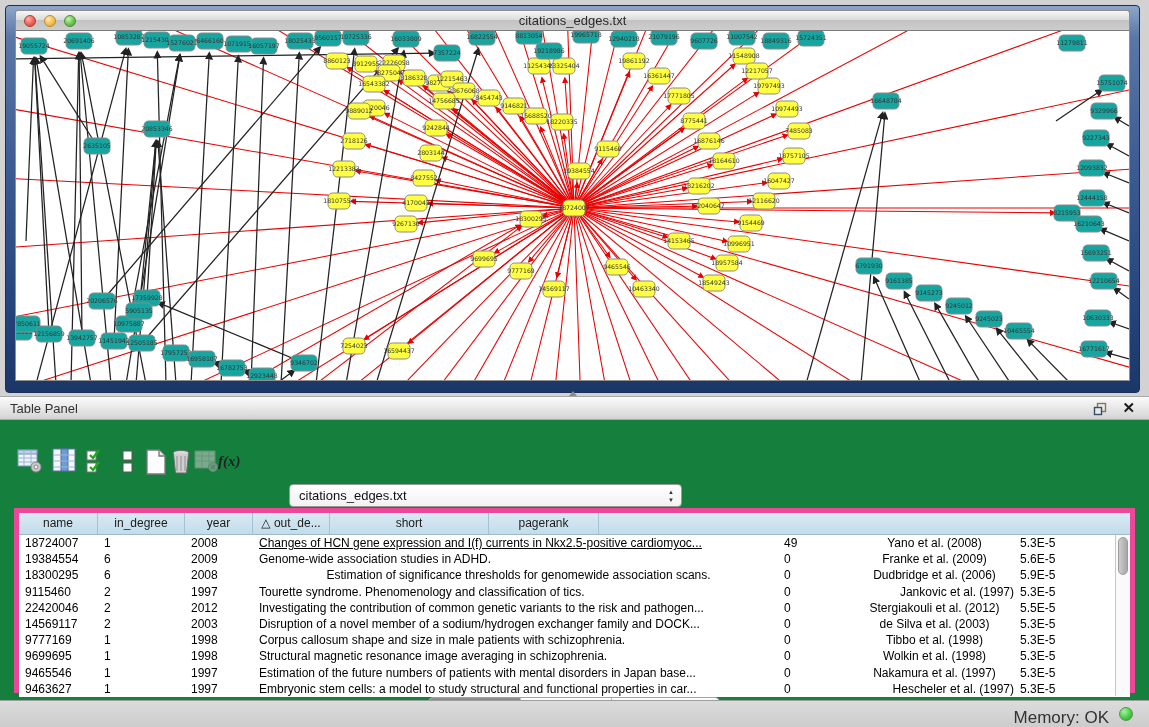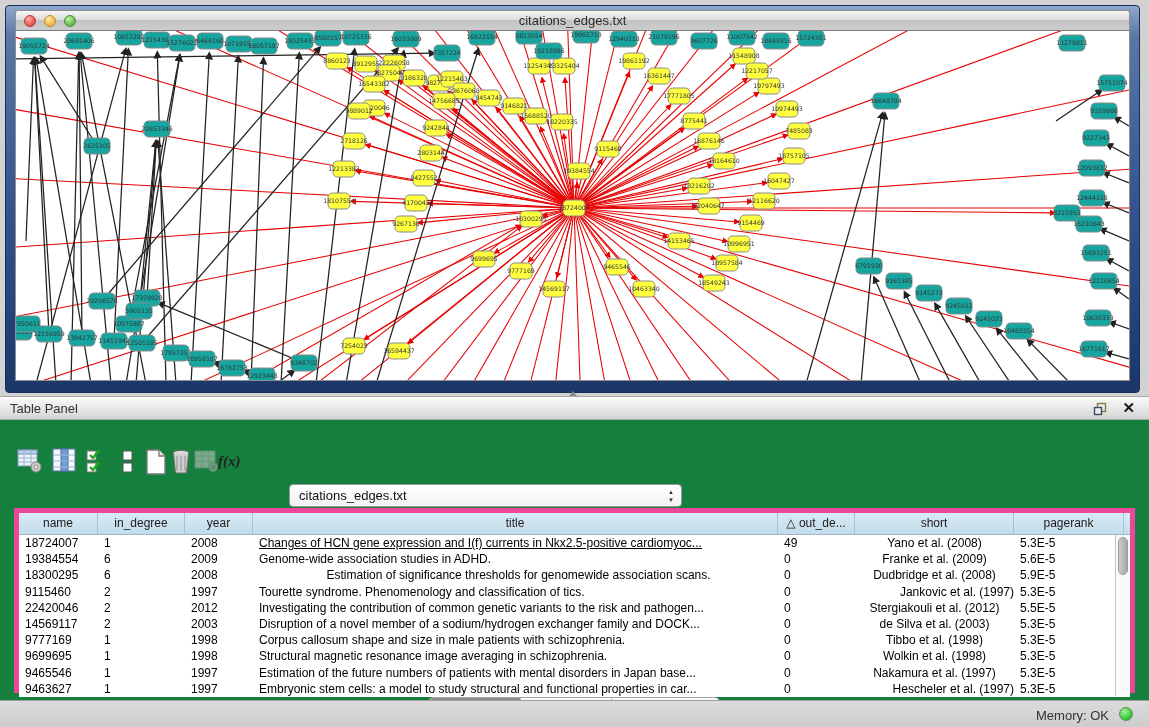--- a/index.html
+++ b/index.html
@@ -64,21 +64,21 @@
     border:1px solid #a3a3a3; border-radius:5px; overflow:hidden;
     background:linear-gradient(180deg,#fdfdfd,#e6e6e6); }
   .tab { font-size:12.5px; line-height:20px; padding:0 14px; color:#222;
     border-right:1px solid #bdbdbd; cursor:pointer; }
   .tab:last-child { border-right:none; }
   .tab.sel { background:linear-gradient(180deg,#8f8f8f,#6e6e6e); color:#efefef; }
 
   
   .statusbar { position:absolute; left:0; top:700px; width:1149px; height:27px;
     background:linear-gradient(180deg,#dcdcdc,#cccccc); border-top:1px solid #9e9e9e; }
-  .mem-label { position:absolute; right:40px; top:7px; font-size:13px; color:#333; }
+  .mem-label { position:absolute; right:40px; top:7px; font-size:17px; color:#333; }
   .mem-dot { position:absolute; right:16px; top:6px; width:14px; height:14px; border-radius:50%;
     background:radial-gradient(circle at 35% 30%,#a9f0a0,#3ecb3e 60%,#2aa32a); border:1px solid #5d8f5d; }
 
   .splitter { position:absolute; left:566px; top:391px; width:12px; height:5px; }
   .splitter:before { content:""; position:absolute; left:3px; top:0;
     border-left:4px solid transparent; border-right:4px solid transparent; border-bottom:5px solid #8a8a8a; }
 </style>
 </head>
 <body>
 
@@ -805,21 +805,20 @@
     <div class="combo">
       <span>citations_edges.txt</span>
       <span class="combo-arrows">▲<br>▼</span>
     </div>
 
     <div class="table">
       <div class="thead" id="thead">
           <div class="th" style="width: 79px;">name</div>
           <div class="th" style="width: 87px;">in_degree</div>
           <div class="th" style="width: 68px;">year</div>
-          <div class="th" style="width: 525px;">title</div>
           <div class="th" style="width: 77px;">△ out_de...</div>
           <div class="th" style="width: 159px;">short</div>
           <div class="th" style="width: 110px;">pagerank</div>
         </div>
       <div class="tbody" id="tbody">
           <div class="tr">
             <div class="td" style="width: 79px;">18724007</div>
             <div class="td" style="width: 87px;">1</div>
             <div class="td" style="width: 68px;">2008</div>
             <div class="td" style="width: 525px; text-decoration: underline;">Changes of HCN gene expression and I(f) currents in Nkx2.5-positive cardiomyoc...</div>
@@ -835,21 +834,21 @@
             <div class="td" style="width: 77px;">0</div>
             <div class="td" style="width: 159px; text-align: center; padding-left: 0px;">Franke et al. (2009)</div>
             <div class="td" style="width: 110px;">5.6E-5</div>
           </div>
           <div class="tr">
             <div class="td" style="width: 79px;">18300295</div>
             <div class="td" style="width: 87px;">6</div>
             <div class="td" style="width: 68px;">2008</div>
             <div class="td" style="width: 525px; text-align: center;">Estimation of significance thresholds for genomewide association scans.</div>
             <div class="td" style="width: 77px;">0</div>
-            <div class="td" style="width: 159px; text-align: center; padding-left: 0px;">Dudbridge et al. (2008)</div>
+            <div class="td" style="width: 159px; text-align: center; padding-left: 0px;">Dudbridge et al. (2006)</div>
             <div class="td" style="width: 110px;">5.9E-5</div>
           </div>
           <div class="tr">
             <div class="td" style="width: 79px;">9115460</div>
             <div class="td" style="width: 87px;">2</div>
             <div class="td" style="width: 68px;">1997</div>
             <div class="td" style="width: 525px;">Tourette syndrome. Phenomenology and classification of tics.</div>
             <div class="td" style="width: 77px;">0</div>
             <div class="td" style="width: 159px; text-align: right; padding-left: 0px;">Jankovic et al. (1997)</div>
             <div class="td" style="width: 110px;">5.3E-5</div>

